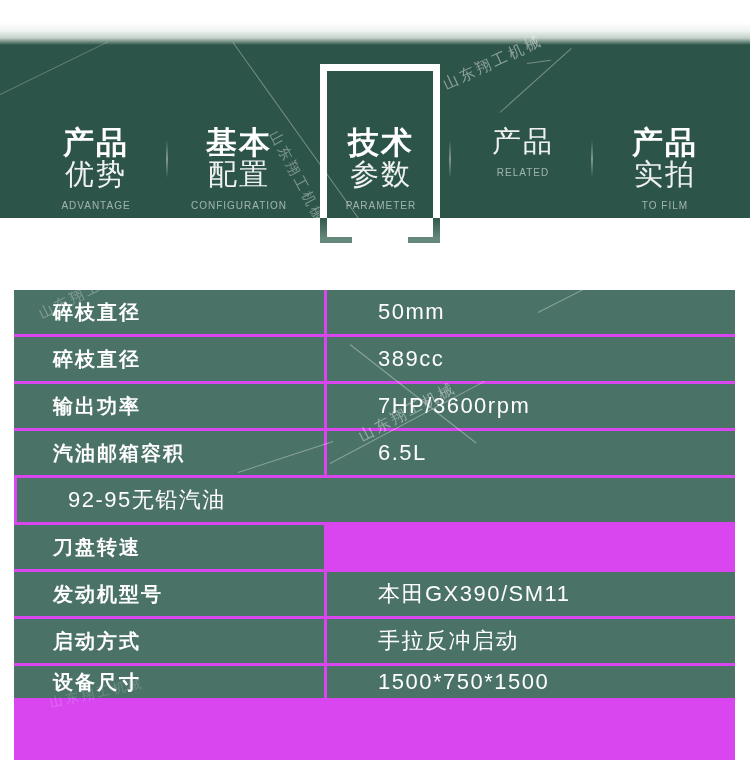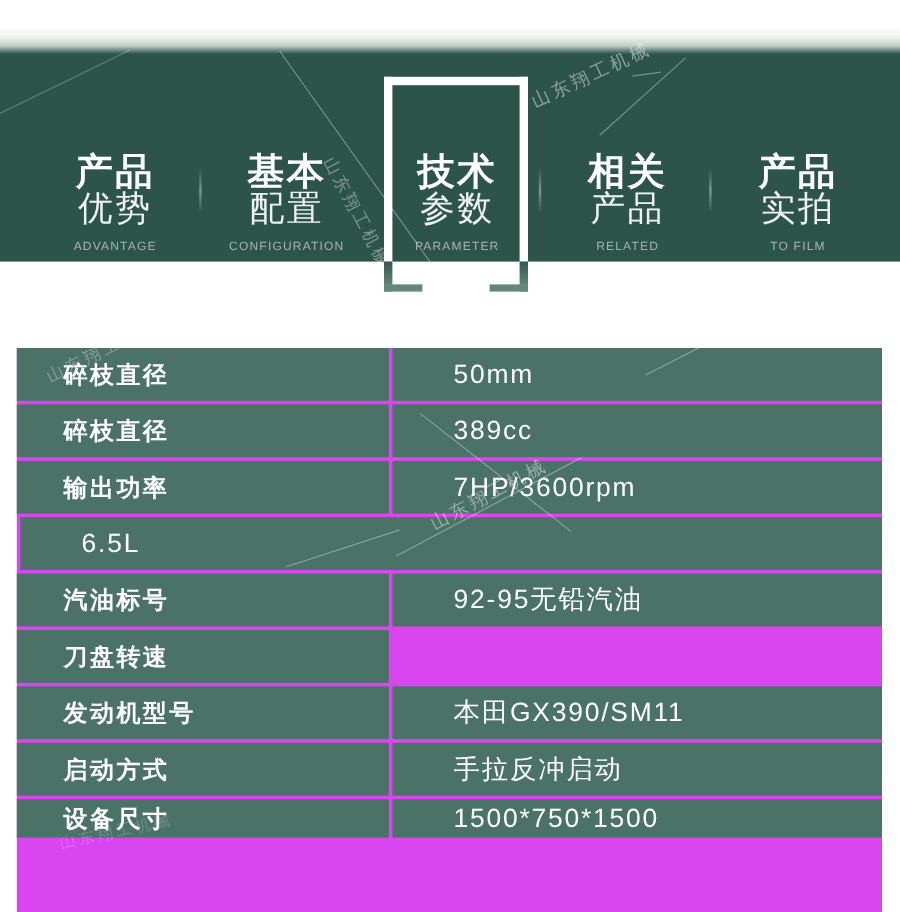--- a/index.html
+++ b/index.html
@@ -82,21 +82,20 @@
 
     <div class="tab" style="left:311px">
       <div class="tab-cn1">技术</div>
       <div class="tab-cn2">参数</div>
       <div class="tab-en">PARAMETER</div>
     </div>
 
     <div class="tab-sep" style="left:449px"></div>
 
     <div class="tab" style="left:453px">
-      <div class="tab-cn1">相关</div>
       <div class="tab-cn2">产品</div>
       <div class="tab-en">RELATED</div>
     </div>
 
     <div class="tab-sep" style="left:591px"></div>
 
     <div class="tab" style="left:595px">
       <div class="tab-cn1">产品</div>
       <div class="tab-cn2">实拍</div>
       <div class="tab-en">TO FILM</div>
@@ -116,24 +115,24 @@
     </div>
     <div class="spec-row">
       <div class="cell cell-label">碎枝直径</div>
       <div class="cell cell-value">389cc</div>
     </div>
     <div class="spec-row">
       <div class="cell cell-label">输出功率</div>
       <div class="cell cell-value">7HP/3600rpm</div>
     </div>
     <div class="spec-row">
+      <div class="cell cell-label">汽油邮箱容积</div>
       <div class="cell cell-value">6.5L</div>
     </div>
     <div class="spec-row">
-      <div class="cell cell-label">汽油标号</div>
       <div class="cell cell-value">92-95无铅汽油</div>
     </div>
     <div class="spec-row">
       <div class="cell cell-label">刀盘转速</div>
     </div>
     <div class="spec-row">
       <div class="cell cell-label">发动机型号</div>
       <div class="cell cell-value">本田GX390/SM11</div>
     </div>
     <div class="spec-row">

